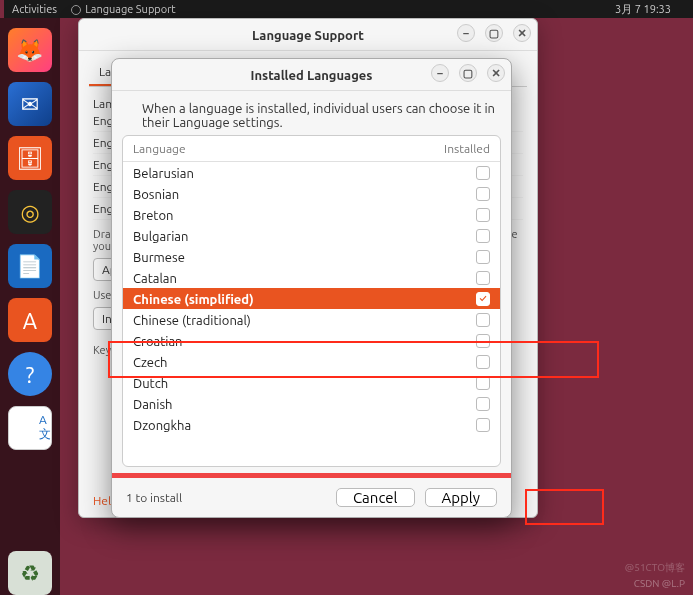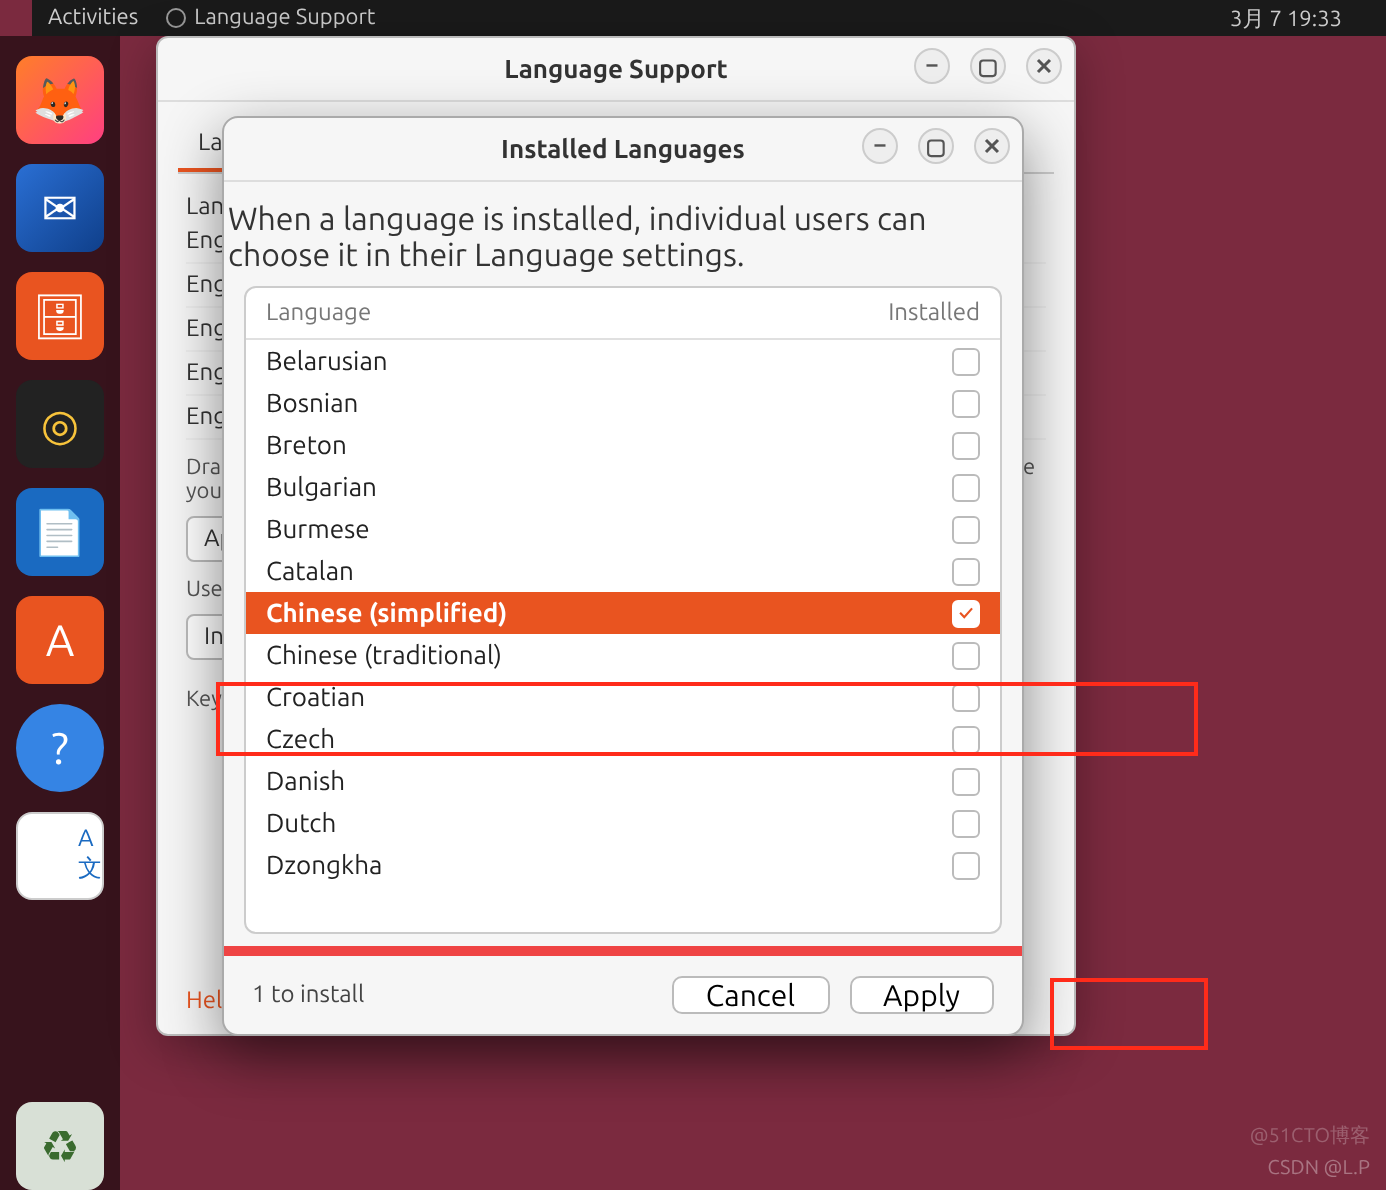--- a/index.html
+++ b/index.html
@@ -1,19 +1,19 @@
 <!DOCTYPE html>
 <html><head>
 <meta charset="utf-8">
 <style>
   * { box-sizing: border-box; font-family: Ubuntu, "Segoe UI", sans-serif; }
   body { margin:0; width:693px; height:595px; background:#7b2a3f; overflow:hidden; position:relative; }
 
   
-  .top-panel { position:absolute; top:0; left:16px; right:0; height:18px; background:#1a1a1a; color:#ccc; font-size:11px; display:flex; align-items:center; padding:0 8px; }
+  .top-panel { position:absolute; top:0; left:4px; right:0; height:18px; background:#1a1a1a; color:#ccc; font-size:11px; display:flex; align-items:center; padding:0 8px; }
   .top-panel .spacer { flex:1; }
   .top-panel .item { margin-right:14px; }
   .top-panel .gear { width:10px;height:10px;border:1px solid #999;border-radius:50%;display:inline-block;margin-right:4px;vertical-align:middle;}
 
   
   .dock { position:absolute; left:0; top:18px; bottom:0; width:60px; background:rgba(0,0,0,0.55); display:flex; flex-direction:column; align-items:center; padding-top:10px; gap:10px; }
   .dock-icon { width:44px; height:44px; border-radius:8px; display:flex; align-items:center; justify-content:center; font-size:22px; color:#fff; }
   .firefox{background:linear-gradient(135deg,#ff7e29,#ff3f81);}
   .tbird{background:linear-gradient(135deg,#2a6fd4,#0f3f8a);}
   .files{background:#e95420;}
@@ -36,21 +36,21 @@
   .tab.active{border-bottom:2px solid #e95420;color:#333;}
 
   .bgcontent{padding:10px 14px;font-size:12px;color:#333;}
   .bglist-row{padding:4px 0;border-bottom:1px solid #eee;}
   .bglabel{font-size:11px;color:#555;margin-top:8px;}
   .bgbtn{display:inline-block;border:1px solid #bbb;border-radius:4px;padding:4px 8px;background:#fff;margin-top:6px;font-size:12px;}
   .helplink{position:absolute;bottom:10px;left:14px;color:#e95420;font-size:12px;}
 
   
   .win2 { position:absolute; left:111px; top:58px; width:401px; height:460px; background:#f6f6f6; border:1px solid #aaa; border-radius:8px; box-shadow:0 10px 30px rgba(0,0,0,0.45); display:flex; flex-direction:column; }
-  .desc{padding:10px 14px 6px 2px;font-size:16px;color:#333;}
+  .desc{padding:10px 14px 6px 30px;font-size:13px;color:#333;}
   .listwrap{flex:1;margin:0 10px 6px 10px;border:1px solid #ccc;border-radius:6px;background:#fff;overflow:hidden;display:flex;flex-direction:column;}
   .listhead{display:flex;justify-content:space-between;padding:6px 10px;font-size:12px;color:#777;border-bottom:1px solid #e0e0e0;}
   .listbody{flex:1;overflow-y:auto;}
   .lang-row{display:flex;align-items:center;justify-content:space-between;padding:3px 10px;font-size:13px;color:#222;height:21px;}
   .lang-row.selected{background:#e95420;color:#fff;font-weight:600;}
   .chk{width:14px;height:14px;border:1px solid #bbb;border-radius:3px;background:#fff;display:flex;align-items:center;justify-content:center;font-size:10px;color:#e95420;}
   .lang-row.selected .chk{background:#fff;border-color:#fff;}
 
   .hl{position:absolute;border:2px solid #ff2b1a;pointer-events:none;}
   .hl1{left:108px;top:341px;width:491px;height:37px;}
@@ -167,25 +167,25 @@
         </div>
         <div class="lang-row">
           <span>Croatian</span>
           <span class="chk"></span>
         </div>
         <div class="lang-row">
           <span>Czech</span>
           <span class="chk"></span>
         </div>
         <div class="lang-row">
+          <span>Dutch</span>
+          <span class="chk"></span>
+        </div>
+        <div class="lang-row">
           <span>Danish</span>
-          <span class="chk"></span>
-        </div>
-        <div class="lang-row">
-          <span>Dutch</span>
           <span class="chk"></span>
         </div>
         <div class="lang-row">
           <span>Dzongkha</span>
           <span class="chk"></span>
         </div>
       </div>
   </div>
   <div class="footer">
     <span class="count">1 to install</span>

